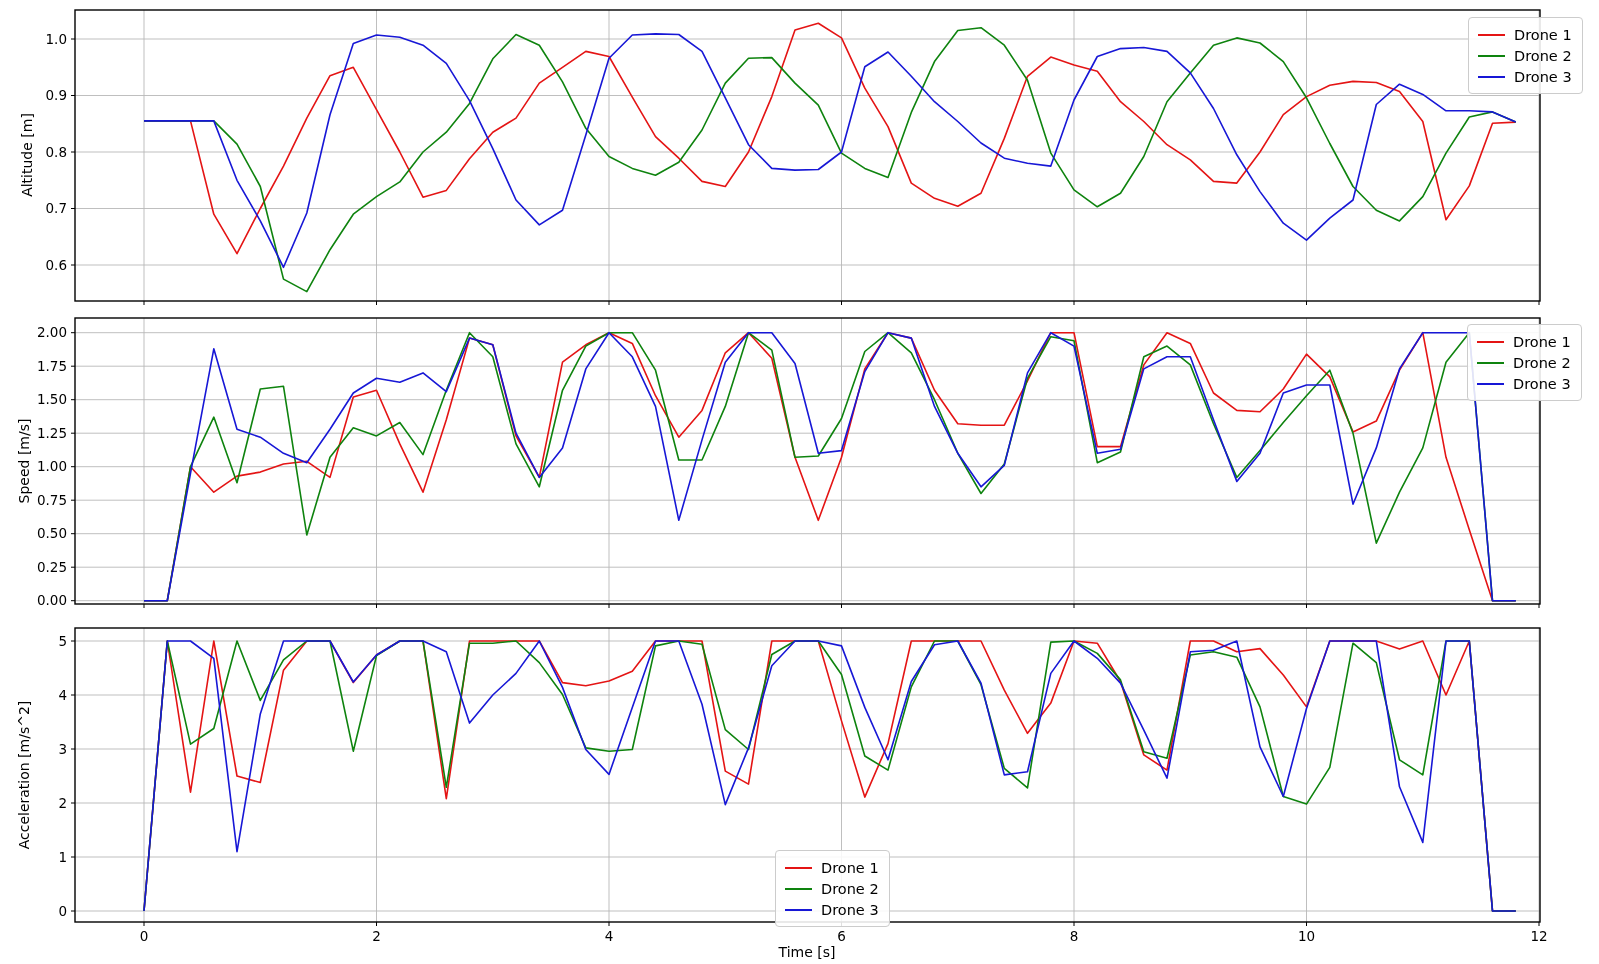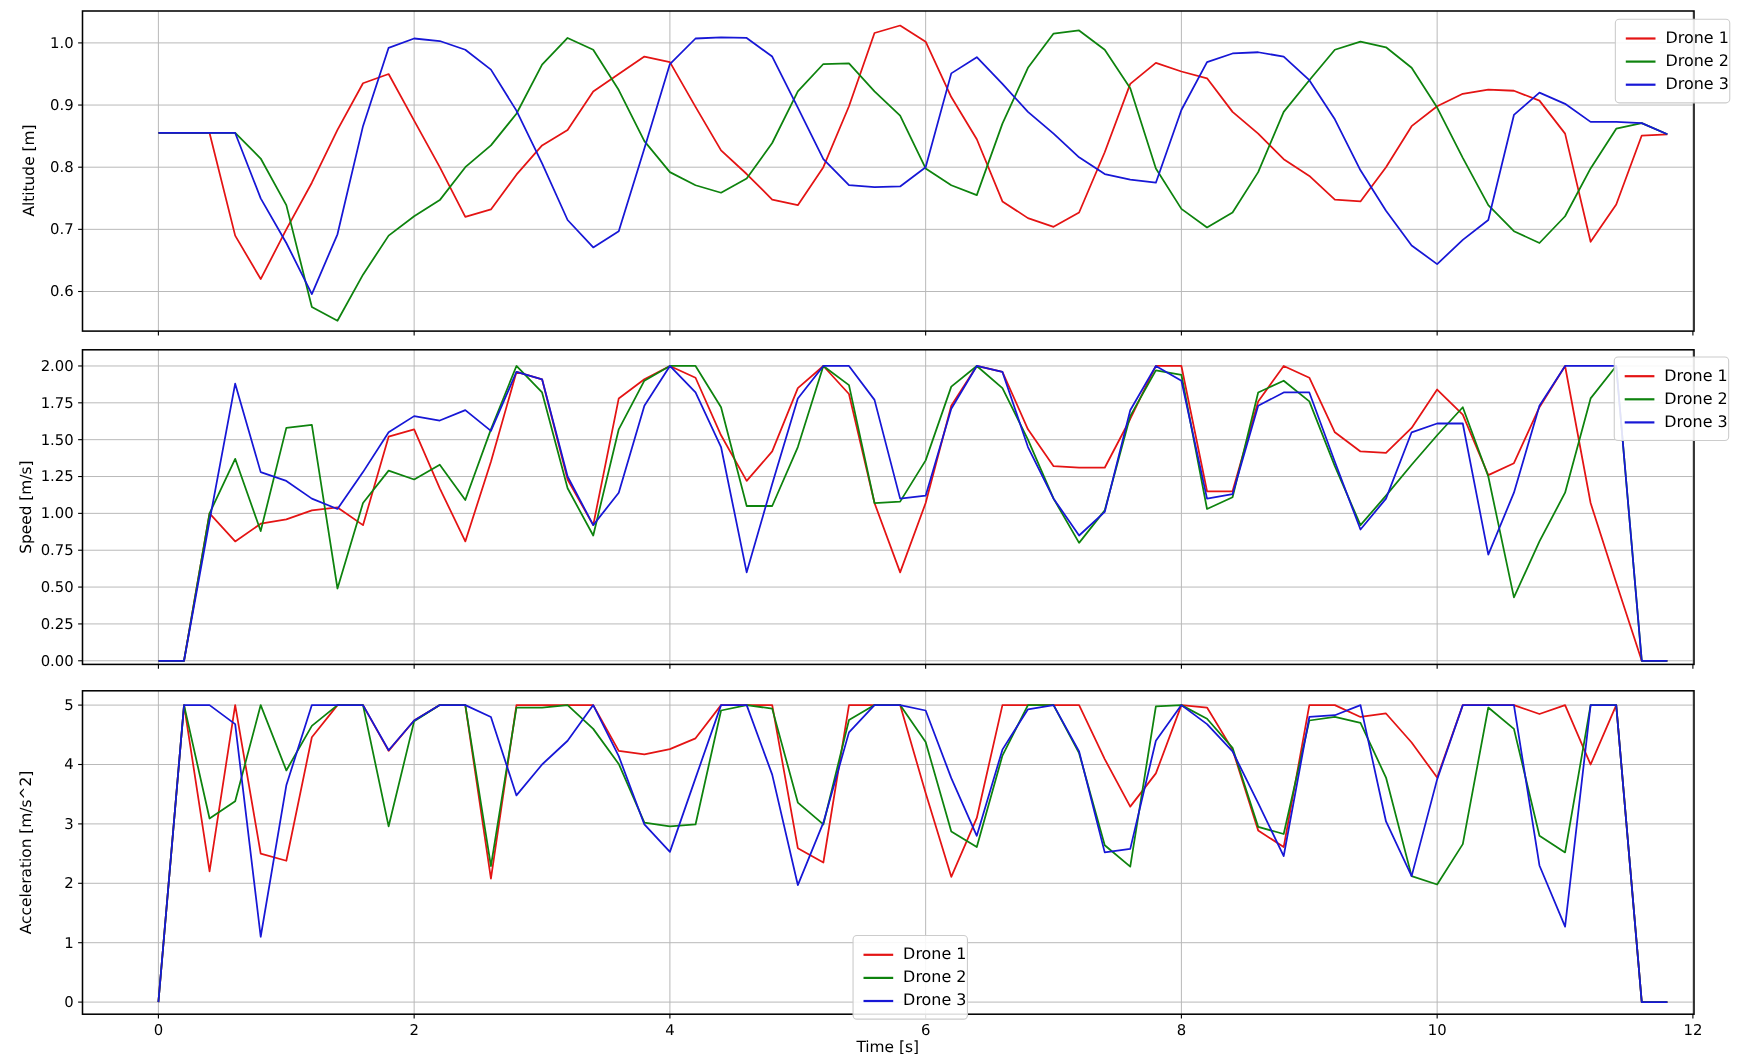--- a/index.html
+++ b/index.html
@@ -3,21 +3,21 @@
 <meta charset="utf-8">
 <style>
   html,body{margin:0;padding:0;background:#ffffff;}
   .figure{position:relative;width:1599px;height:964px;background:#ffffff;overflow:hidden;
           font-family:"DejaVu Sans","Liberation Sans",sans-serif;}
   #plot{position:absolute;left:0;top:0;}
   .ylab{position:absolute;font-size:14px;color:#000;white-space:nowrap;
         transform:translate(-50%,-50%) rotate(-90deg);}
   .xlab{position:absolute;font-size:14px;color:#000;white-space:nowrap;transform:translate(-50%,0);}
   .legend{position:absolute;background:rgba(255,255,255,0.88);border:1px solid #cccccc;
-          border-radius:4px;padding:6px 0 6px 9px;}
+          border-radius:4px;padding:6px 10px 6px 9px;}
   .lrow{display:flex;align-items:center;height:21px;}
   .lline{display:inline-block;width:27px;height:2px;margin-right:9px;flex:0 0 27px;}
   .ltext{font-size:14.5px;color:#000;white-space:nowrap;}
 </style>
 </head>
 <body>
 
 <div class="figure">
   <svg id="plot" width="1599" height="964">
       <g>

